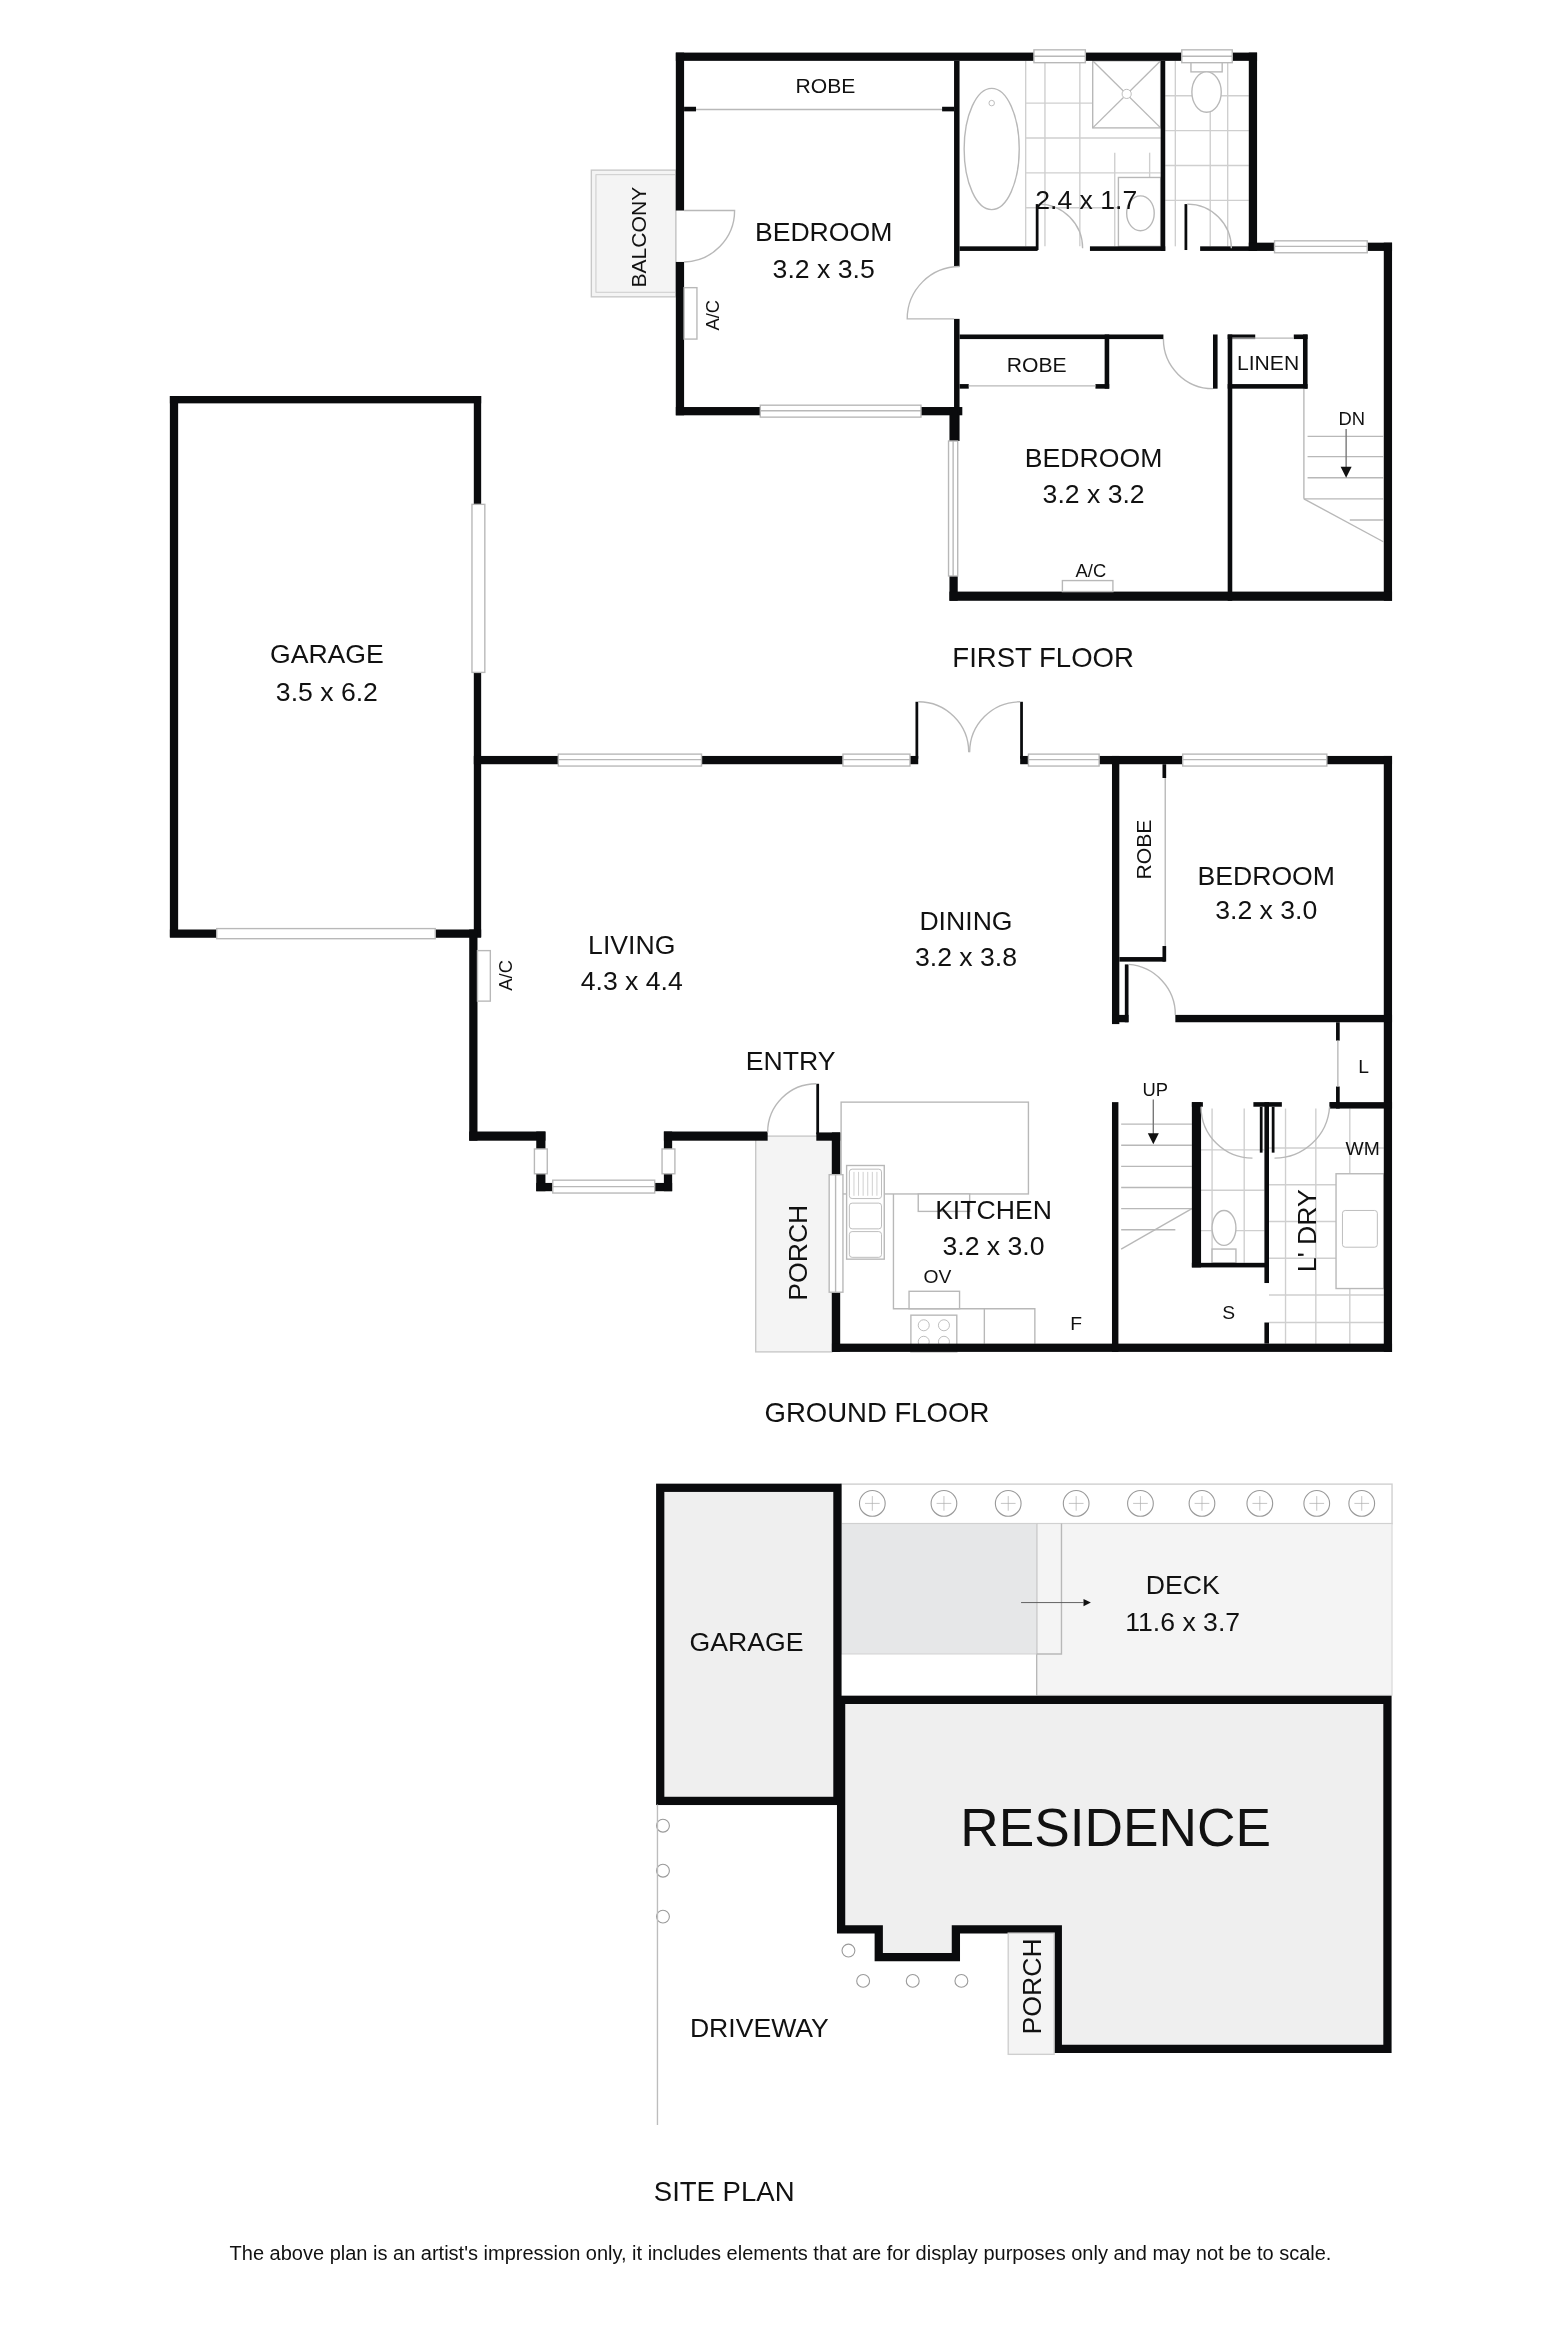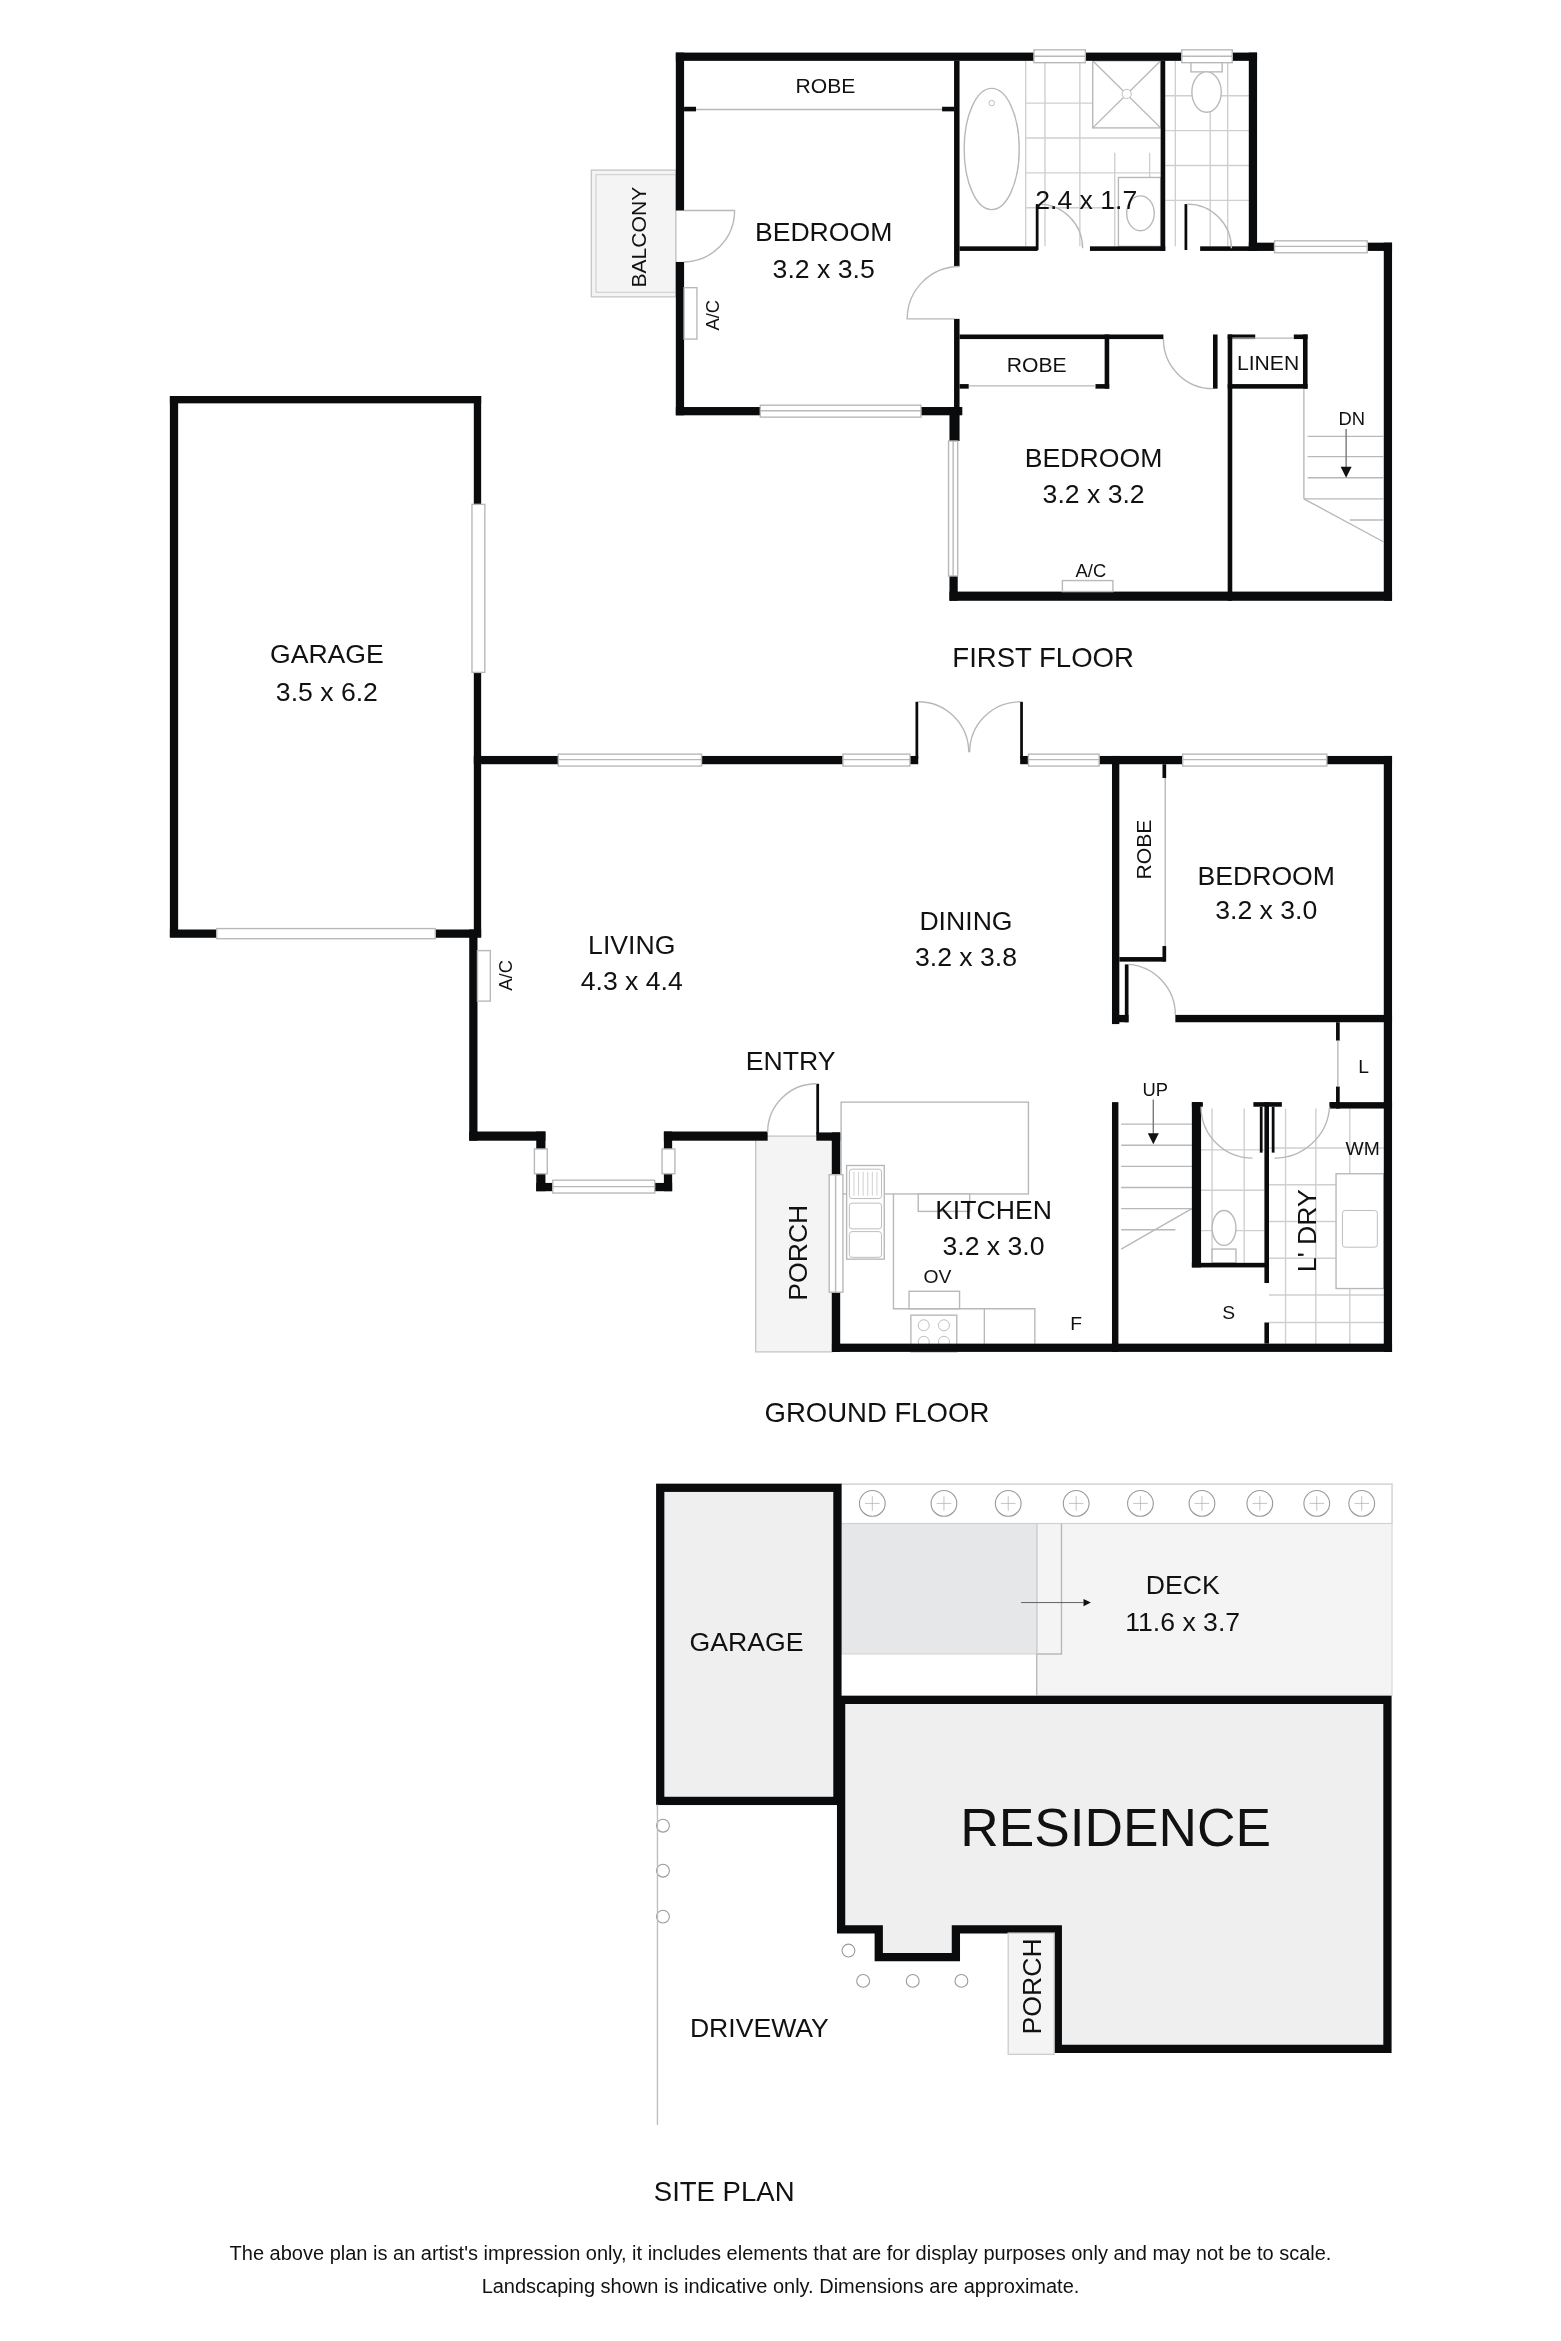--- a/index.html
+++ b/index.html
@@ -430,15 +430,14 @@
     <text class="lbl room" x="1288" y="1776">11.6 x 3.7</text>
     <text class="lbl big" x="1215" y="2010">RESIDENCE</text>
     <text class="lbl room" x="827" y="2218">DRIVEWAY</text>
     <text class="lbl room" transform="translate(1134,2163) rotate(-90)" x="0" y="0">PORCH</text>
     <text class="lbl title" x="712" y="2397" style="text-anchor:start">SITE PLAN</text>
   </g>
 </svg>
 
 <div class="footer" style="top:2237px">
   <div>The above plan is an artist's impression only, it includes elements that are for display purposes only and may not be to scale.</div>
-  <div>Landscaping shown is indicative only. Dimensions are approximate.</div>
 </div>
 
 
 </body></html>

